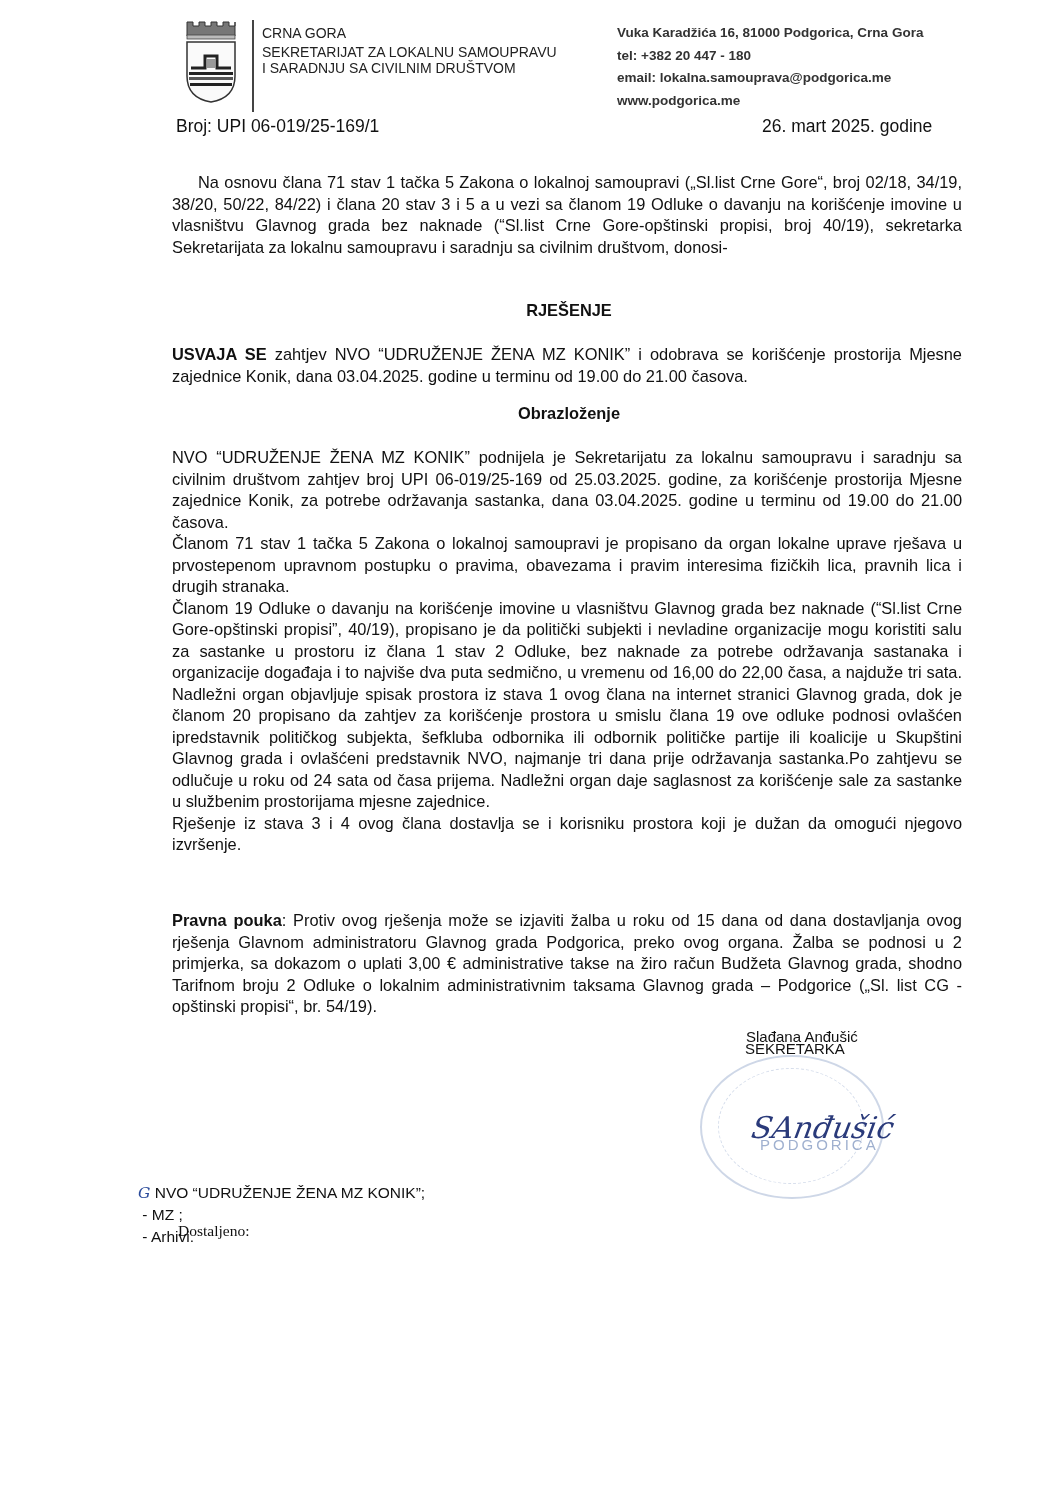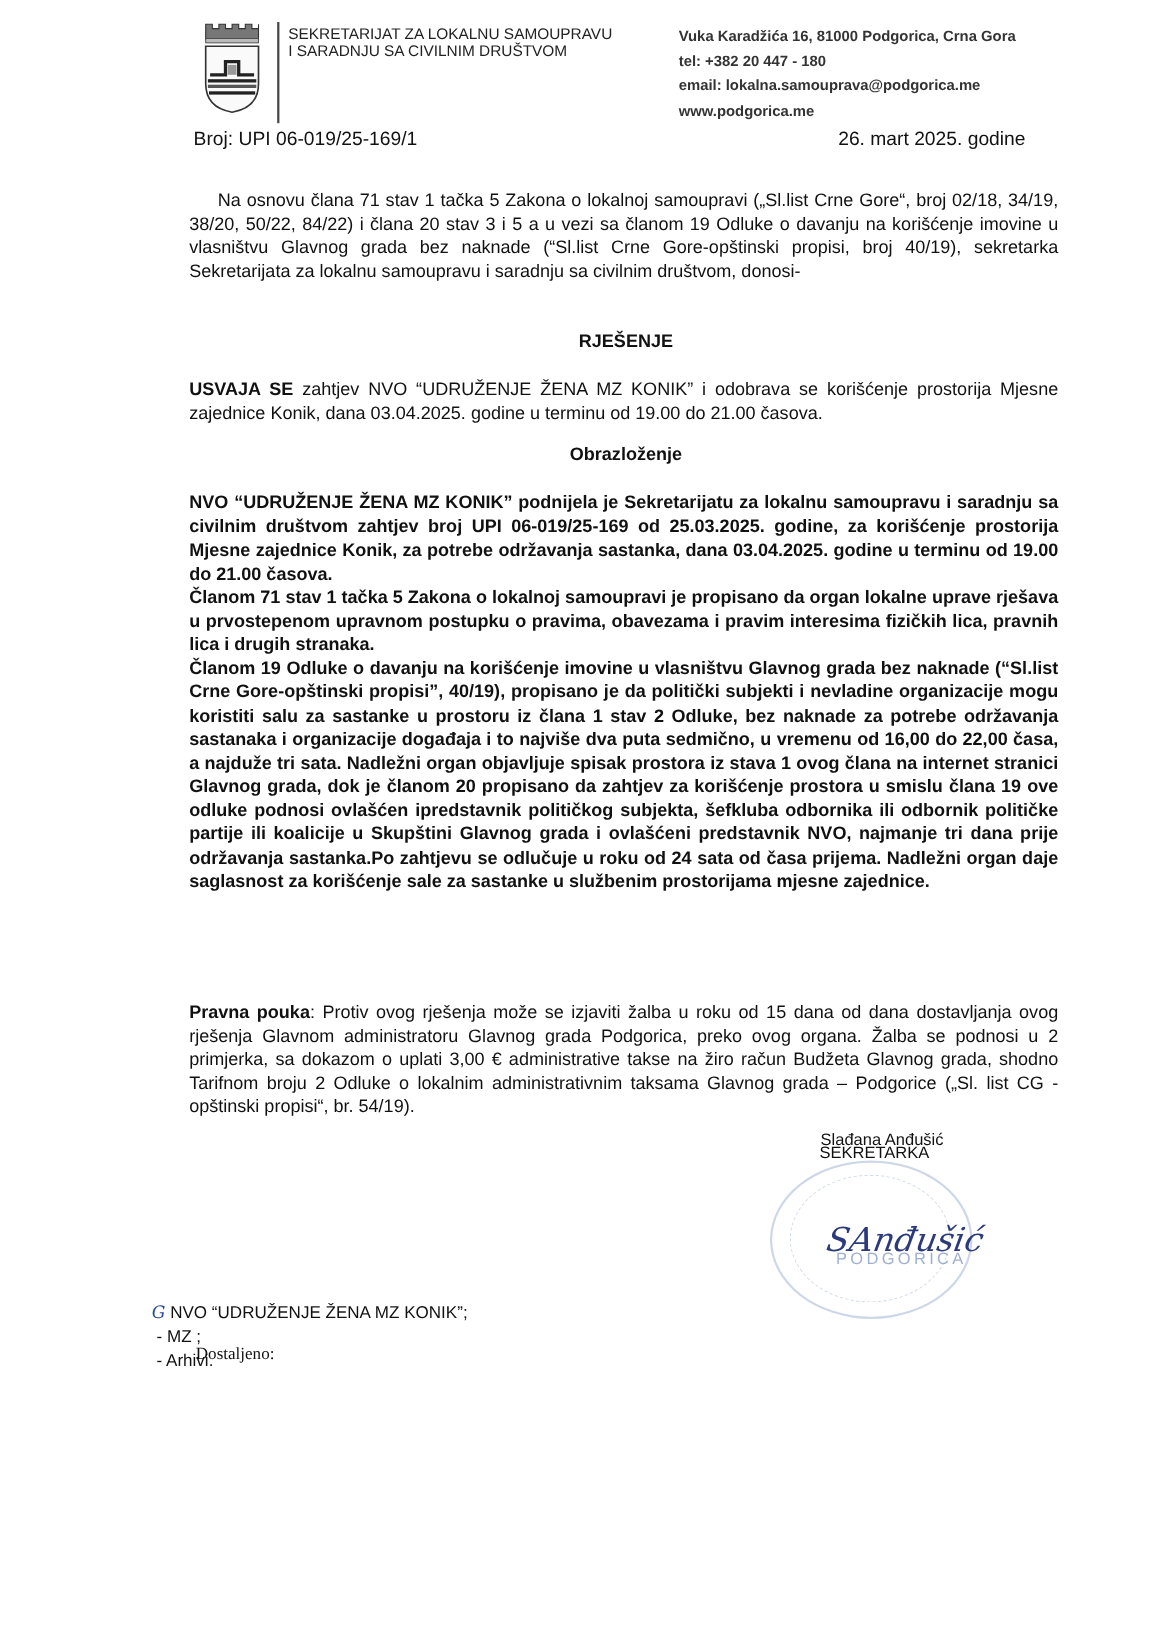--- a/index.html
+++ b/index.html
@@ -12,21 +12,21 @@
   .hdr-left .l4 { line-height: 16px; }
   .hdr-right { left: 617px; top: 22px; font-size: 13.5px; line-height: 22.5px; color: #333; font-weight: bold; }
   .broj { left: 176px; top: 116px; font-size: 17.5px; color: #111; }
   .datum { left: 762px; top: 116px; font-size: 17.5px; color: #111; }
   .body { left: 172px; width: 790px; font-size: 16.4px; line-height: 21.5px; text-align: justify; }
   .p1 { top: 172px; text-indent: 26px; }
   .title { left: 0; width: 1058px; text-align: center; font-weight: bold; font-size: 16.4px; }
   .t1 { top: 301px; left: 40px; }
   .usvaja { top: 344px; }
   .t2 { top: 404px; left: 40px; font-weight: bold; }
-  .obr { top: 447px; font-weight: bold; }
+  .obr { top: 447px; }
   .obr p { margin: 0; }
   .pouka { top: 910px; }
   b { font-weight: bold; }
   .sig { left: 745px; top: 1040px; font-size: 15px; font-weight: normal; }
   .sig-name { left: 746px; top: 1028px; font-size: 15px; }
   .stamp { left: 700px; top: 1055px; width: 180px; height: 140px; border-radius: 50%;
            border: 2px solid #b9c6dd; opacity: 0.7; }
   .stamp-inner { left: 718px; top: 1068px; width: 144px; height: 114px; border-radius: 50%;
            border: 1px dashed #c4cfe3; opacity: 0.7; }
   .stamp-text { left: 760px; top: 1136px; font-size: 15px; color: #9fb0cf; letter-spacing: 3px; }
@@ -45,20 +45,21 @@
   <path d="M4 24 h48 v34 q0 22 -24 26 q-24 -4 -24 -26 z" fill="#fafafa" stroke="#333" stroke-width="1.5"></path>
   <path d="M8 50 h14 v-12 h12 v12 h14" fill="none" stroke="#222" stroke-width="3"></path>
   <rect x="24" y="41" width="8" height="9" fill="#999"></rect>
   <rect x="6" y="54" width="44" height="3" fill="#222"></rect>
   <rect x="6" y="59" width="44" height="3" fill="#555"></rect>
   <rect x="7" y="65" width="42" height="3" fill="#222"></rect>
 </svg>
 <div class="abs vline"></div>
 
 <div class="abs hdr-left">
+  <div>CRNA GORA</div>
   <div class="l4">SEKRETARIJAT ZA LOKALNU SAMOUPRAVU</div>
   <div class="l4">I SARADNJU SA CIVILNIM DRUŠTVOM</div>
 </div>
 
 <div class="abs hdr-right">
   <div>Vuka Karadžića 16, 81000 Podgorica, Crna Gora</div>
   <div>tel: +382 20 447 - 180</div>
   <div>email: lokalna.samouprava@podgorica.me</div>
   <div>www.podgorica.me</div>
 </div>
@@ -73,20 +74,21 @@
 <div class="abs body usvaja">
   <b>USVAJA SE</b><span> zahtjev NVO “UDRUŽENJE ŽENA MZ KONIK”  i odobrava se korišćenje prostorija Mjesne zajednice Konik, dana 03.04.2025. godine u terminu od 19.00 do 21.00 časova.</span>
 </div>
 
 <div class="abs title t2" style="font-weight:bold;">Obrazloženje</div>
 
 <div class="abs body obr">
   <p>NVO “UDRUŽENJE ŽENA MZ KONIK” podnijela je Sekretarijatu za lokalnu samoupravu i saradnju sa civilnim društvom  zahtjev broj UPI 06-019/25-169 od 25.03.2025. godine, za korišćenje prostorija Mjesne zajednice Konik, za potrebe održavanja sastanka, dana 03.04.2025. godine u terminu od 19.00 do 21.00 časova.</p>
   <p>Članom 71 stav 1 tačka 5  Zakona o lokalnoj samoupravi je propisano da organ lokalne uprave rješava u prvostepenom upravnom postupku o pravima, obavezama i pravim interesima fizičkih lica, pravnih lica i drugih stranaka.</p>
   <p>Članom 19 Odluke o davanju na korišćenje imovine u vlasništvu Glavnog grada bez naknade (“Sl.list Crne Gore-opštinski propisi”, 40/19), propisano je da politički subjekti i nevladine organizacije mogu koristiti salu za sastanke u prostoru iz člana 1 stav 2 Odluke, bez naknade za potrebe održavanja sastanaka i organizacije događaja i to najviše dva puta sedmično, u vremenu od 16,00 do 22,00 časa, a najduže tri sata. Nadležni organ objavljuje spisak prostora iz stava 1 ovog člana na internet stranici Glavnog grada, dok je članom 20 propisano  da zahtjev za korišćenje prostora u smislu člana 19 ove odluke podnosi ovlašćen ipredstavnik političkog subjekta, šefkluba odbornika ili odbornik političke partije ili koalicije u Skupštini Glavnog grada i ovlašćeni predstavnik NVO, najmanje tri dana prije održavanja sastanka.Po zahtjevu se odlučuje u roku od 24 sata od časa prijema. Nadležni organ daje saglasnost za korišćenje sale za sastanke u službenim prostorijama mjesne zajednice.</p>
+  <p>Rješenje iz stava 3 i 4 ovog člana dostavlja se i korisniku prostora koji je dužan da omogući njegovo izvršenje.</p>
 </div>
 
 <div class="abs body pouka">
   <b>Pravna pouka</b><span>: Protiv ovog rješenja može se izjaviti žalba u roku od 15 dana od dana dostavljanja ovog rješenja Glavnom administratoru Glavnog grada Podgorica, preko ovog organa. Žalba se podnosi u 2 primjerka, sa dokazom o uplati 3,00 € administrative takse na žiro račun Budžeta Glavnog grada, shodno Tarifnom broju 2 Odluke o lokalnim administrativnim taksama Glavnog grada – Podgorice („Sl. list CG - opštinski propisi“, br. 54/19).</span>
 </div>
 
 <div class="abs stamp"></div>
 <div class="abs stamp-inner"></div>
 <div class="abs stamp-text">PODGORICA</div>
 

